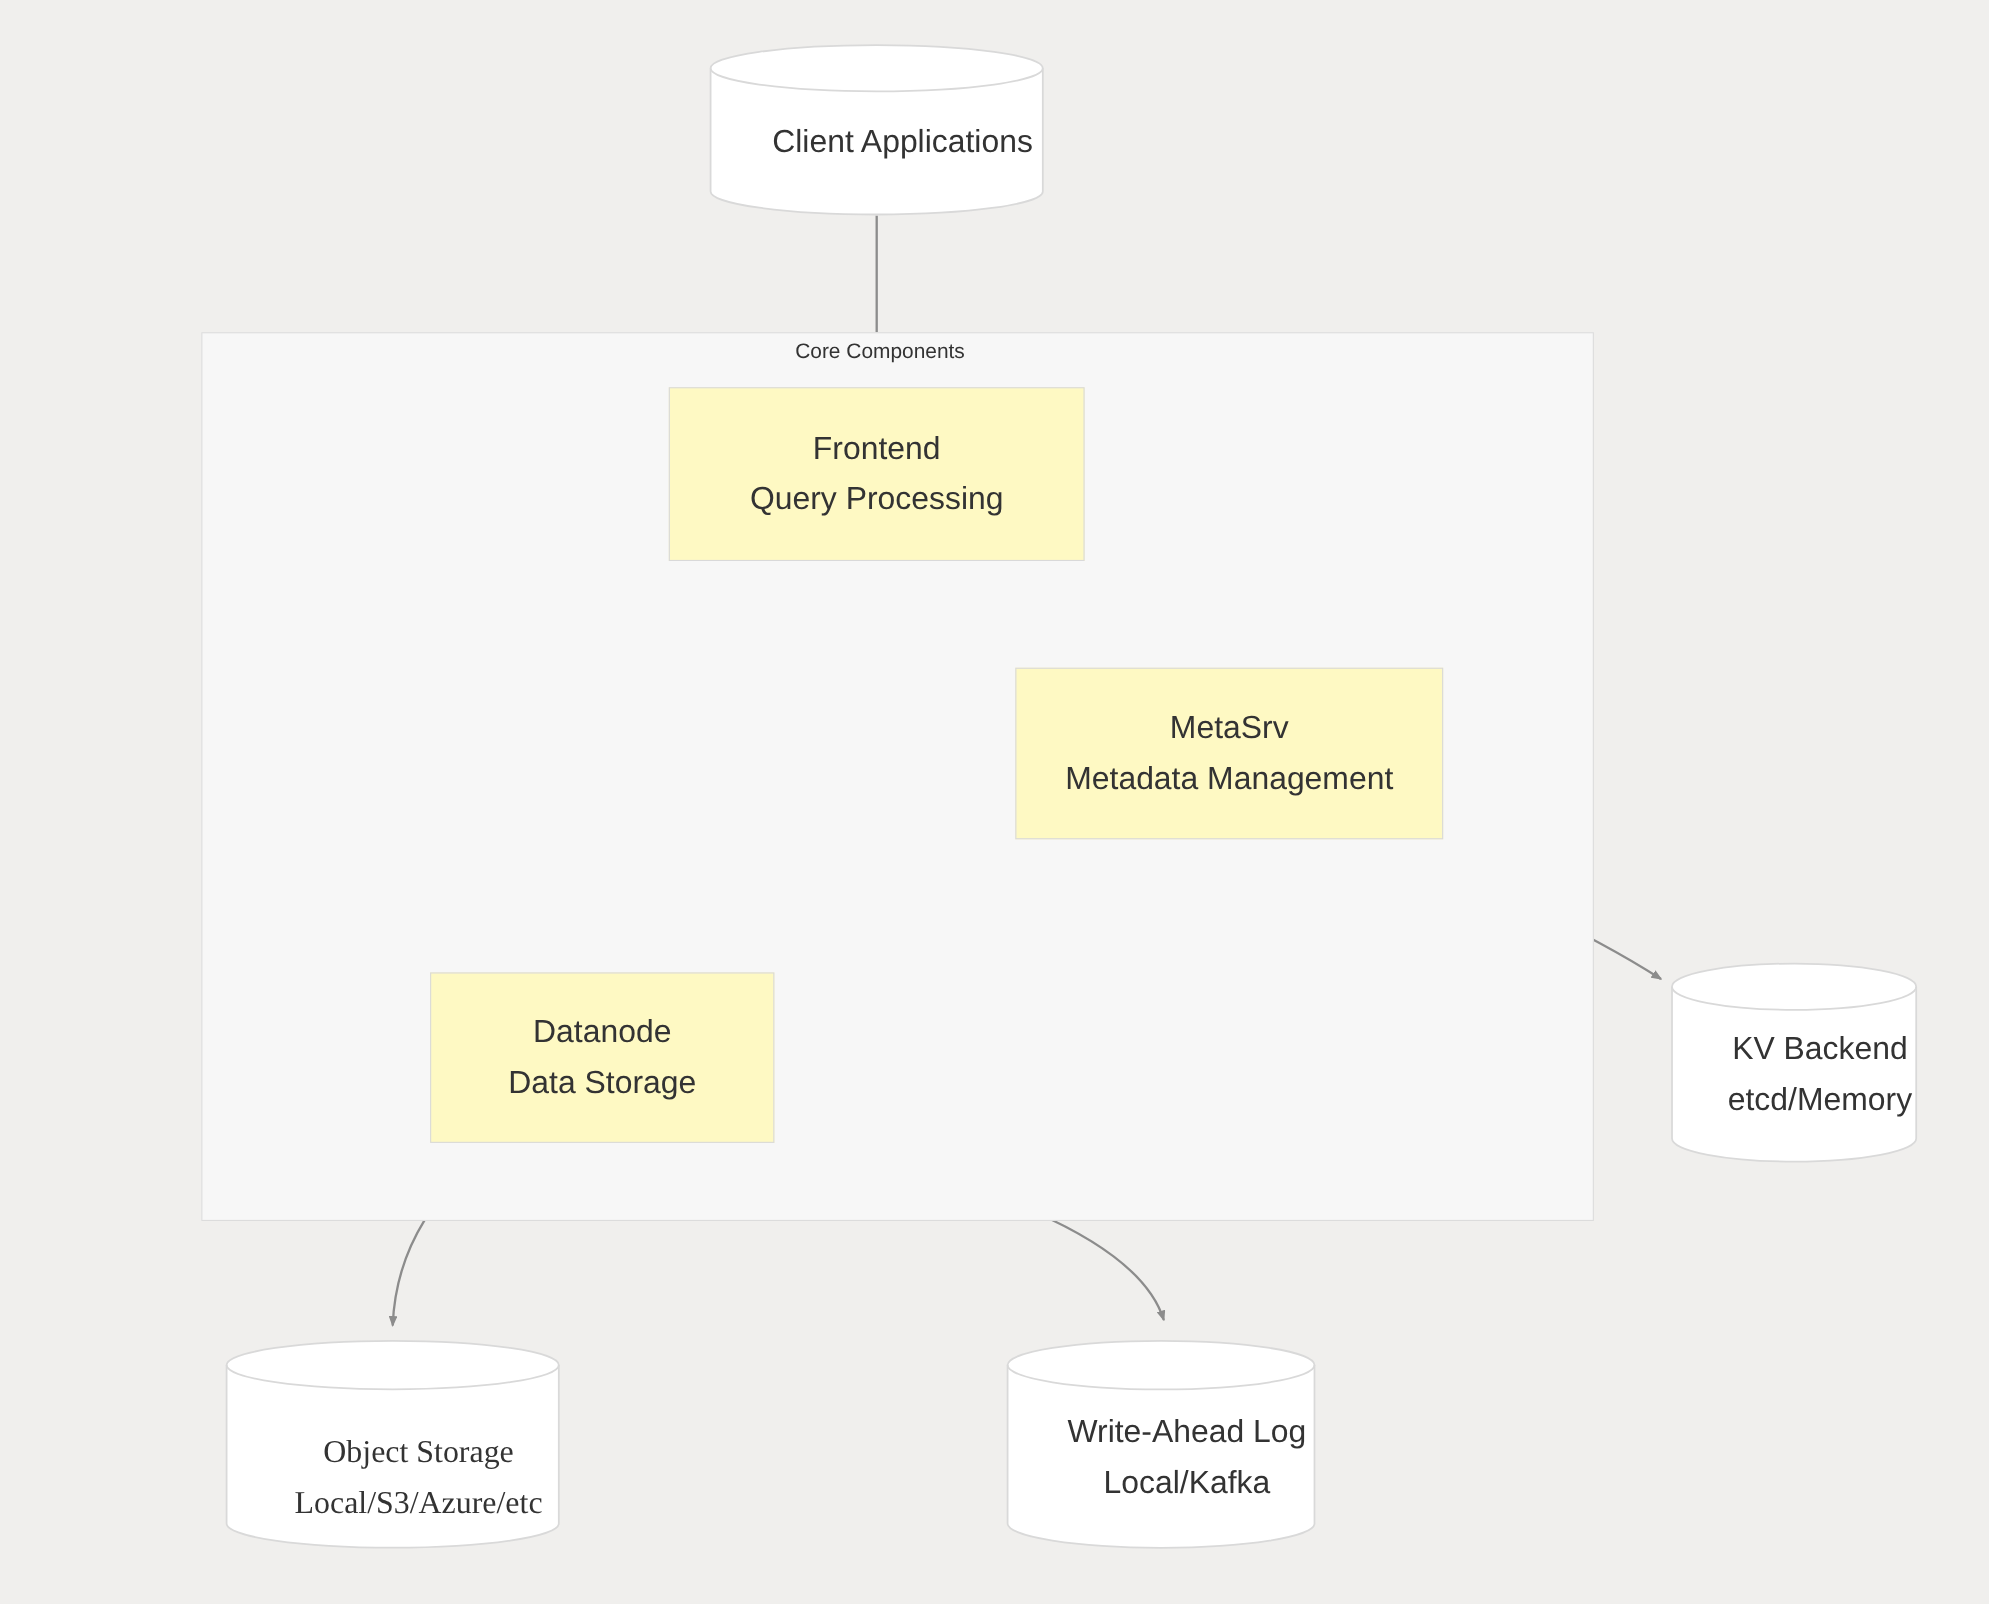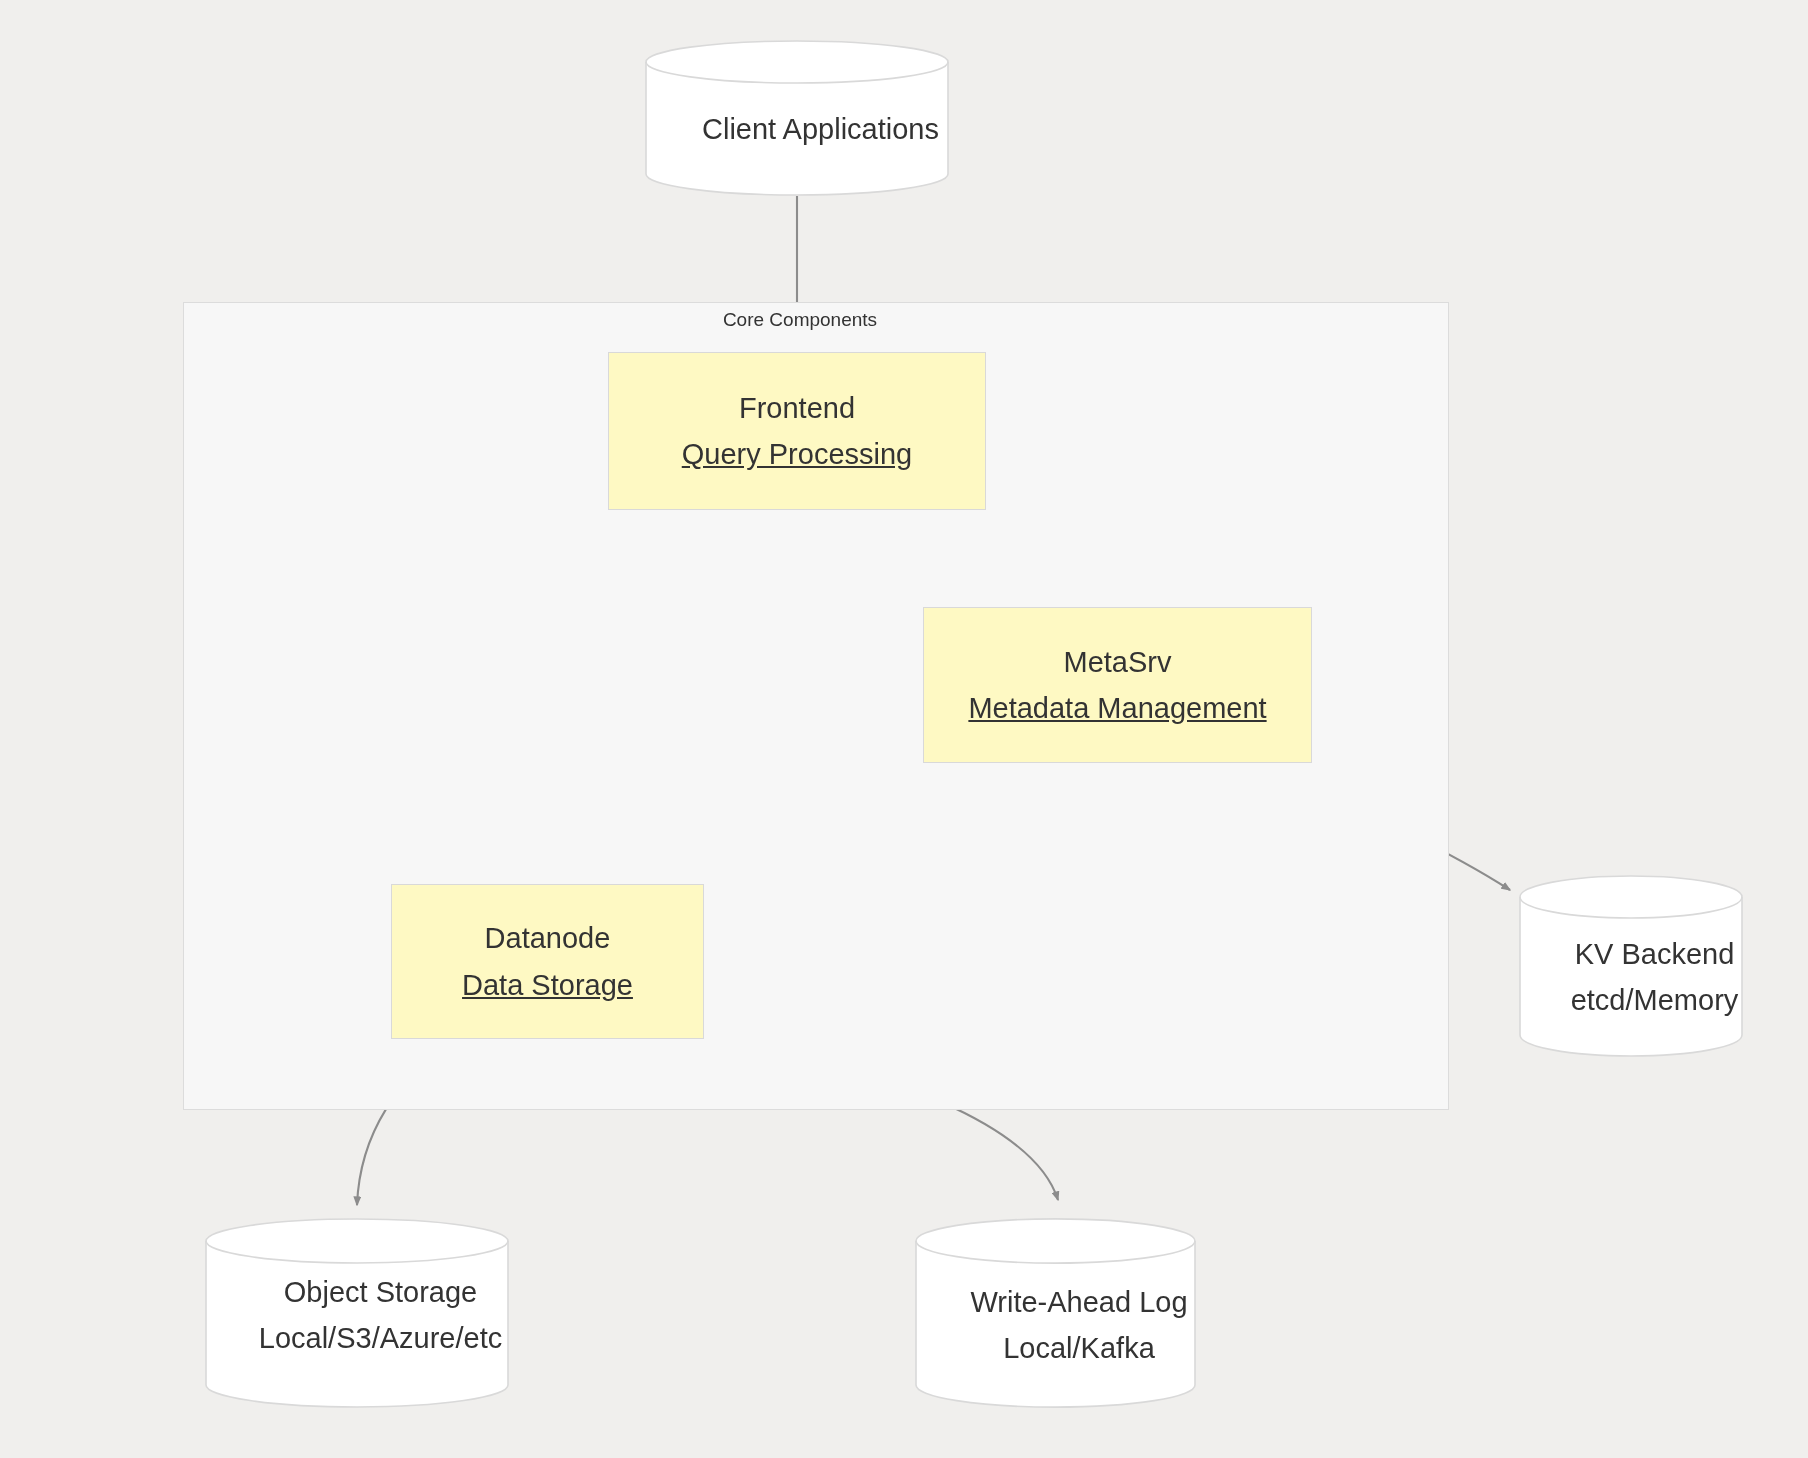--- a/index.html
+++ b/index.html
@@ -57,21 +57,21 @@
     background: #fef9c3;
     border: 1px solid #d9d9d9;
     display: flex;
     flex-direction: column;
     align-items: center;
     justify-content: center;
     color: #333333;
     font-size: 29px;
     line-height: 1.45;
   }
-  .node-rect .line2 { margin-top: 4px; text-decoration: underline; }
+  .node-rect .line2 { margin-top: 4px; }
 
   
   .node-cyl {
     position: absolute;
   }
   .node-cyl svg {
     position: absolute;
     top: 0;
     left: 0;
     overflow: visible;
@@ -165,21 +165,21 @@
         <span>KV Backend</span>
         <span class="line2">etcd/Memory</span>
       </div>
     </div>
 
     <div class="node-cyl" style="left:205px; top:1218px; width:304px; height:190px;">
       <svg width="304" height="190" viewBox="0 0 304 190" xmlns="http://www.w3.org/2000/svg">
         <path d="M1,23 L1,167 A151,22 0 0 0 303,167 L303,23 A151,22 0 0 0 1,23 Z" fill="#ffffff" stroke="#d9d9d9" stroke-width="1.6"></path>
         <path d="M1,23 A151,22 0 0 0 303,23" fill="none" stroke="#d9d9d9" stroke-width="1.6"></path>
       </svg>
-      <div class="cyl-text" style="top:16px; height:162px;">
+      <div class="cyl-text" style="top:44px; height:162px;font-family:Liberation Serif, serif;">
         <span>Object Storage</span>
         <span class="line2">Local/S3/Azure/etc</span>
       </div>
     </div>
 
     <div class="node-cyl" style="left:915px; top:1218px; width:281px; height:190px;">
       <svg width="281" height="190" viewBox="0 0 281 190" xmlns="http://www.w3.org/2000/svg">
         <path d="M1,23 L1,167 A139,22 0 0 0 280,167 L280,23 A139,22 0 0 0 1,23 Z" fill="#ffffff" stroke="#d9d9d9" stroke-width="1.6"></path>
         <path d="M1,23 A139,22 0 0 0 280,23" fill="none" stroke="#d9d9d9" stroke-width="1.6"></path>
       </svg>

